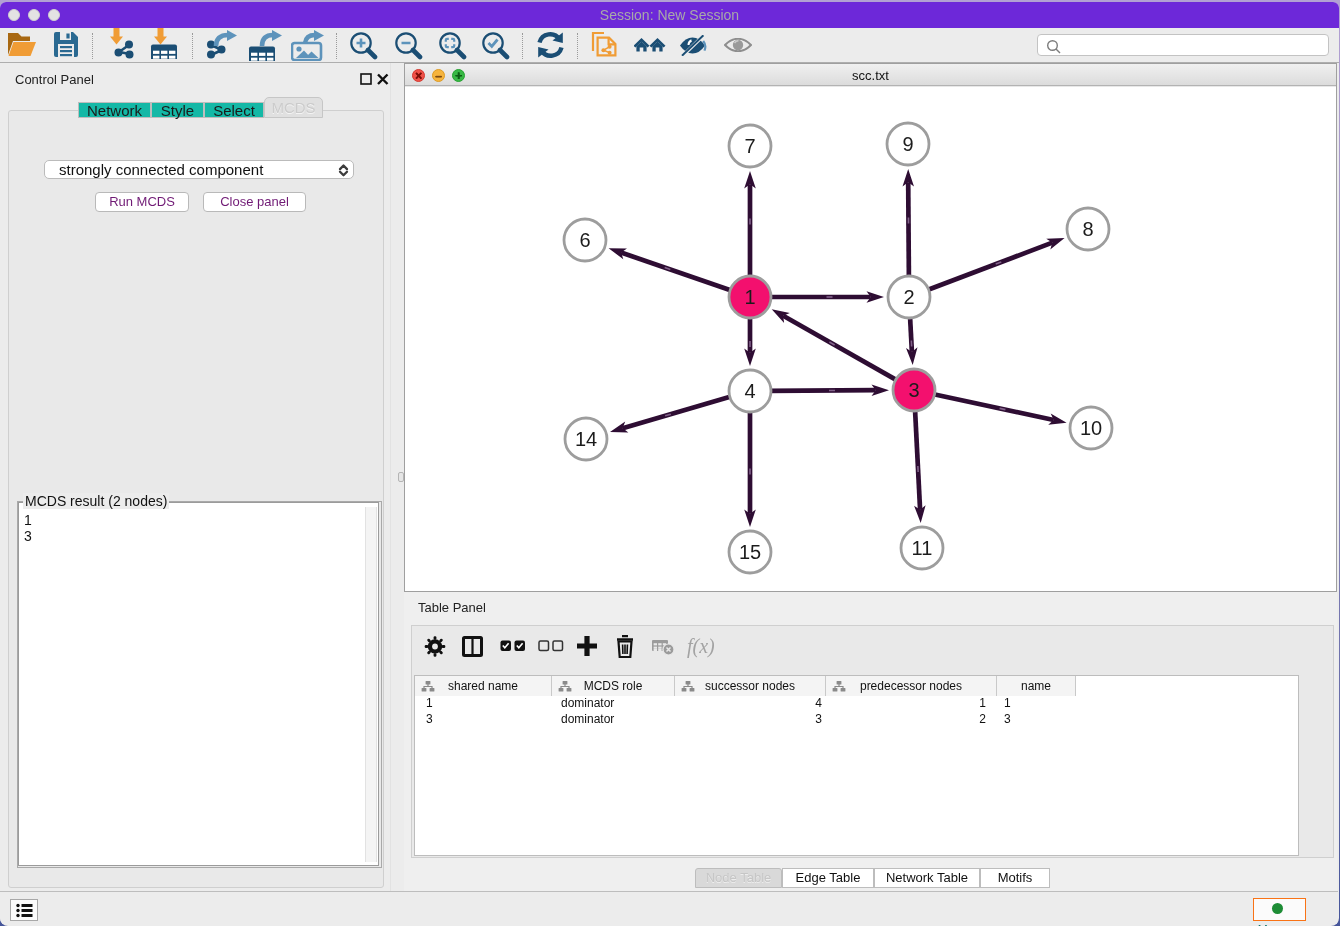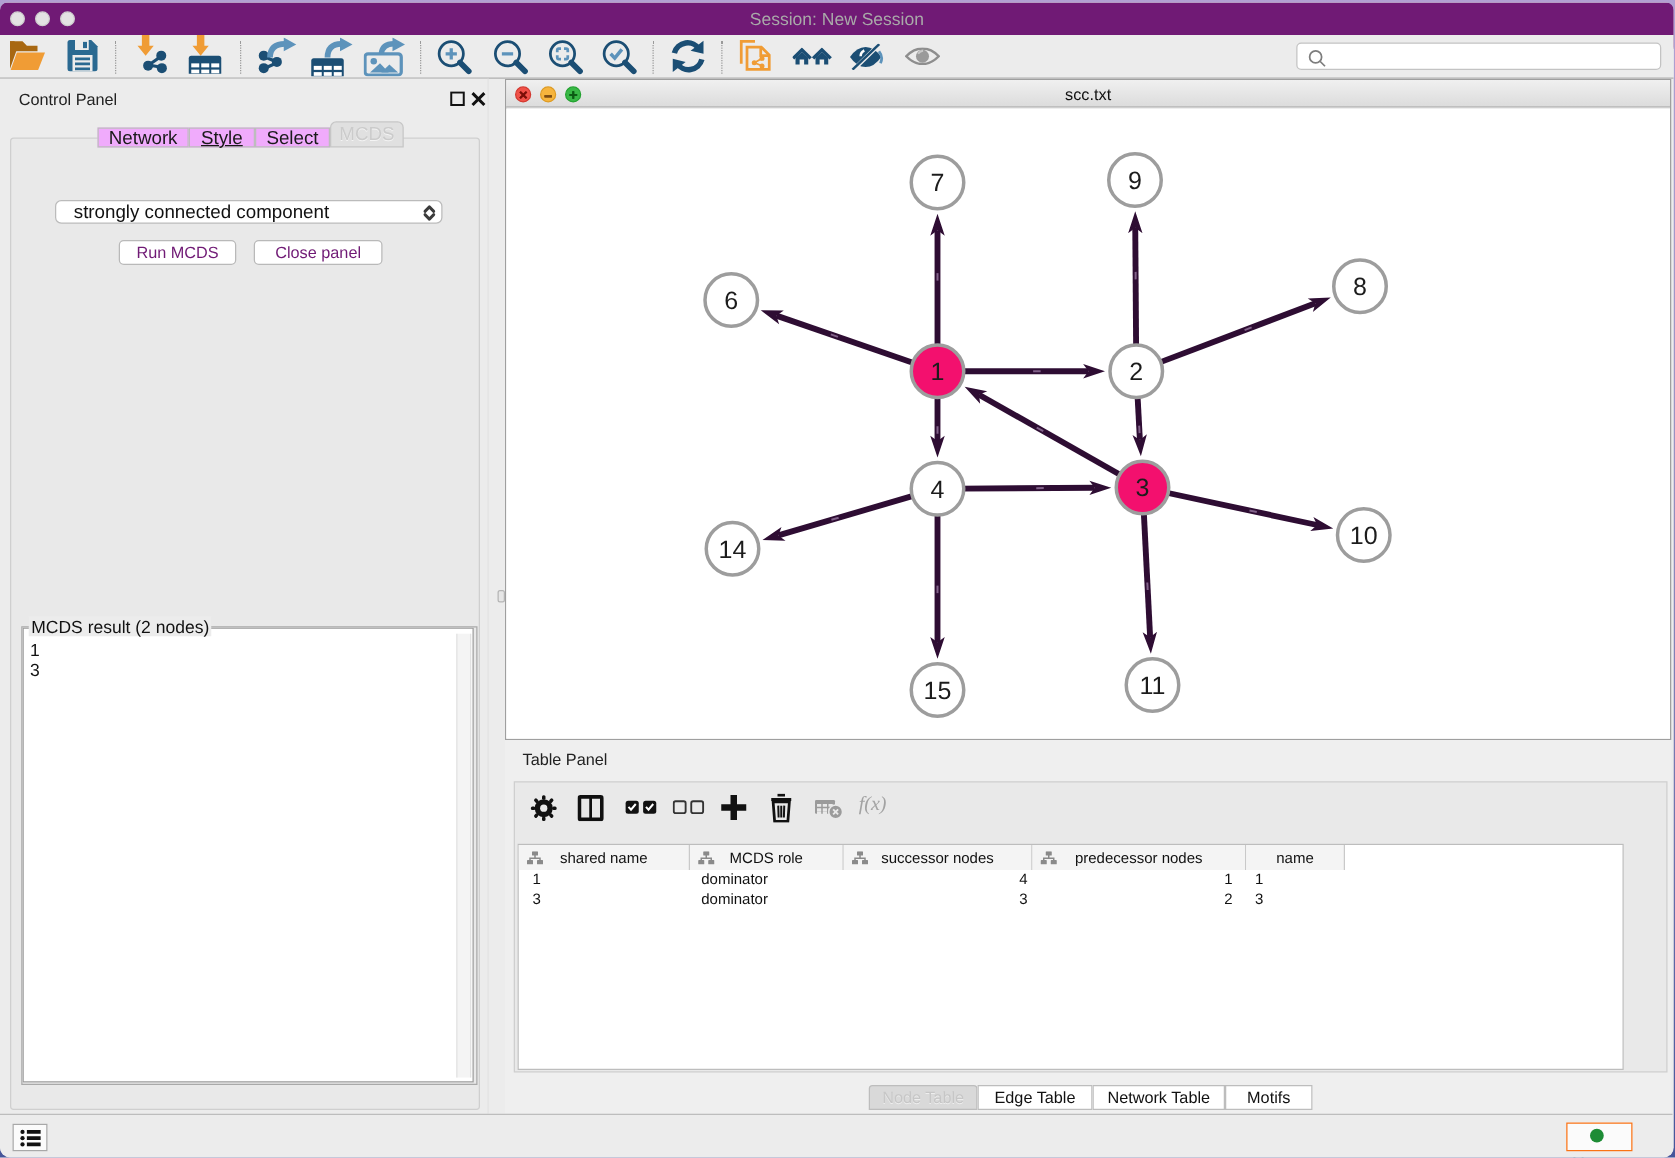--- a/index.html
+++ b/index.html
@@ -2,37 +2,37 @@
 <html><head><meta charset="utf-8">
 <style>
 * { margin:0; padding:0; box-sizing:border-box; }
 html,body { width:1340px; height:926px; overflow:hidden; }
 body { background:linear-gradient(#b2a0d3, #9a90c0 40%, #46559a); font-family:"Liberation Sans", sans-serif; }
 .abs { position:absolute; }
 #win { position:absolute; left:0; top:2px; width:1339px; height:924px;
   background:#ececec; border-radius:6px 6px 8px 8px; overflow:hidden; }
 
 #titlebar { position:absolute; left:0; top:0; width:100%; height:37px;
-  background:#701a75; border-bottom:1px solid #c6c6c6; }
+  background:#6d28d9; border-bottom:1px solid #c6c6c6; }
 .tl { position:absolute; top:7px; width:12px; height:12px; border-radius:50%;
   background:#e3e3e3; border:1px solid #cfcfcf; }
 #title-text { position:absolute; top:0; width:100%; height:26px; line-height:26px;
   text-align:center; color:#a9a9a9; font-size:14px; }
 
 #toolbar { position:absolute; left:0; top:26px; width:100%; height:35px;
   background:#ececec; border-bottom:1px solid #aeaeae; }
 .tbsep { position:absolute; top:5px; height:26px; width:0;
   border-left:1px dotted #9a9a9a; }
 #searchbox { position:absolute; right:10px; top:6px; width:292px; height:22px;
   background:#fff; border:1px solid #c3c3c3; border-radius:4px; }
 
 #controlpanel { position:absolute; left:0; top:61px; width:391px; height:828px;
   background:#ececec; border-right:1px solid #e2e2e2; }
 #cp-title { position:absolute; left:15px; top:70px; font-size:13px; color:#222; }
-.jtab { position:absolute; background:#f0abfc; border:1px solid #bdbdbd; color:#1a1a1a;
+.jtab { position:absolute; background:#14b8a6; border:1px solid #bdbdbd; color:#1a1a1a;
   font-size:15px; text-align:center; }
 #cp-content { position:absolute; left:8px; top:108px; width:376px; height:778px;
   background:#e9e9e9; border:1px solid #cfcfcf; border-radius:3px; }
 #opt-label { position:absolute; left:8px; top:134px; width:383px; text-align:center;
   font-size:15px; color:#111; }
 #dropdown { position:absolute; left:44px; top:158px; width:310px; height:19px;
   background:#fff; border:1px solid #bbb; border-radius:5px; font-size:15px;
   line-height:17px; padding-left:14px; color:#111; }
 .btn { position:absolute; height:20px; background:#fff; border:1px solid #b9b9b9;
   border-radius:4px; font-size:13px; text-align:center; line-height:18px; color:#701a75; }
@@ -229,21 +229,21 @@
           <circle cx="6.5" cy="6.5" r="4.8" fill="none" stroke="#7d7d7d" stroke-width="1.4"></circle>
           <line x1="10" y1="10" x2="14" y2="14" stroke="#7d7d7d" stroke-width="1.4"></line>
         </svg>
       </div>
   </div>
   <div id="controlpanel"></div>
   <div id="cp-title">Control Panel</div>
   <div id="cp-content"></div>
 
   <div class="jtab" style="left:78px; top:100px; width:73px; height:16px; line-height:15px;">Network</div>
-  <div class="jtab" style="left:151px; top:100px; width:53px; height:16px; line-height:15px;text-decoration:underline;">Style</div>
+  <div class="jtab" style="left:151px; top:100px; width:53px; height:16px; line-height:15px;">Style</div>
   <div class="jtab" style="left:204px; top:100px; width:60px; height:16px; line-height:15px;">Select</div>
   <div class="jtab" style="left:264px; top:95px; width:59px; height:21px; line-height:20px; background:#e0e0e0; color:#cbcbcb; border-radius:5px 5px 0 0; text-shadow:0 1px 0 #f4f4f4; border-color:#c6c6c6;">MCDS</div>
   <div id="dropdown">strongly connected component
     <svg style="position:absolute; right:4px; top:2px;" width="11" height="15" viewBox="0 0 11 15">
       <g fill="none" stroke="#3c3c3c" stroke-width="2.3" stroke-linecap="round" stroke-linejoin="round">
           <path d="M2 6.1 L5.5 2.5 L9 6.1"></path>
           <path d="M2 8.7 L5.5 12.3 L9 8.7"></path>
         </g>
     </svg>
   </div>
@@ -398,21 +398,21 @@
           <rect x="6.2" y="5.2" width="3.4" height="2.2"></rect>
           <rect x="6.2" y="8.6" width="3.4" height="2.2"></rect>
           <rect x="6.2" y="11" width="3.4" height="2.2"></rect>
           <rect x="10.8" y="5.2" width="3.4" height="2.2"></rect>
           <rect x="10.8" y="8.6" width="3.4" height="2.2"></rect>
           <rect x="10.8" y="11" width="3.4" height="2.2"></rect>
           <circle cx="16.5" cy="11.5" r="5.5" fill="#9b9b9b" stroke="#e9e9e9" stroke-width="1.2"></circle>
         </g>
         <path d="M14.5 9.5 L18.5 13.5 M18.5 9.5 L14.5 13.5" stroke="#e9e9e9" stroke-width="1.5"></path>
       </svg>
-      <div class="abs" style="left:283px;top:43px;font-family:'Liberation Serif',serif;font-style:italic;font-size:16px;color:#a3a3a3;">f(x)</div>
+      <div class="abs" style="left:283px;top:43px;font-family:'Liberation Serif',serif;font-style:italic;font-size:20px;color:#a3a3a3;">f(x)</div>
     <div id="tp-table">
       <div class="th" style="left:0px;width:137px;"><svg width="14" height="11" viewBox="0 0 14 11" style="position:absolute;left:6px;top:5px;">
             <g fill="none" stroke="#8a8a8a" stroke-width="1.2">
               <path d="M7 3 V5.5 M3 8 V5.5 H11 V8"></path>
             </g>
             <g fill="#8a8a8a">
               <rect x="4.6" y="0" width="4.8" height="3.4" rx="0.5"></rect>
               <rect x="0.6" y="7" width="4.8" height="3.4" rx="0.5"></rect>
               <rect x="8.6" y="7" width="4.8" height="3.4" rx="0.5"></rect>
             </g>

